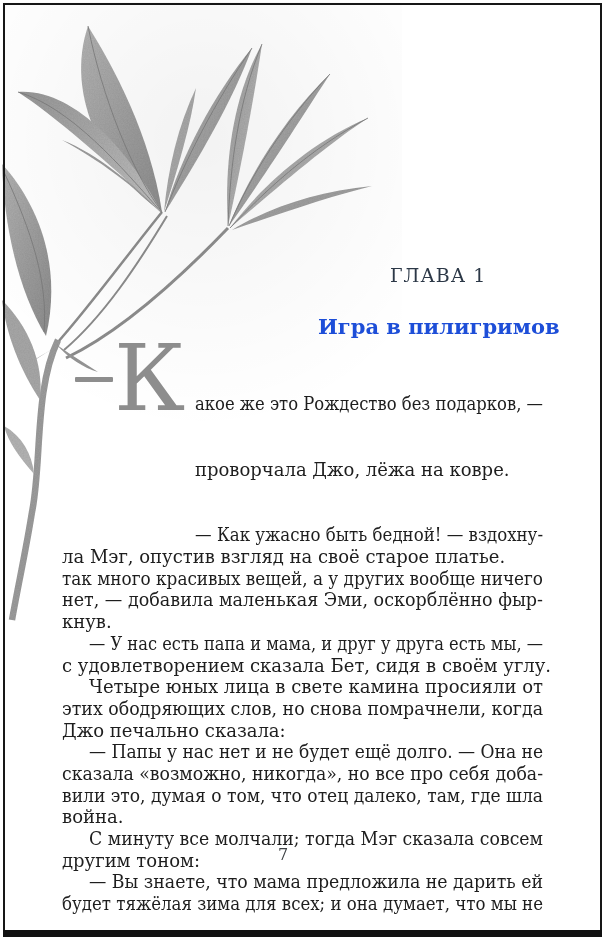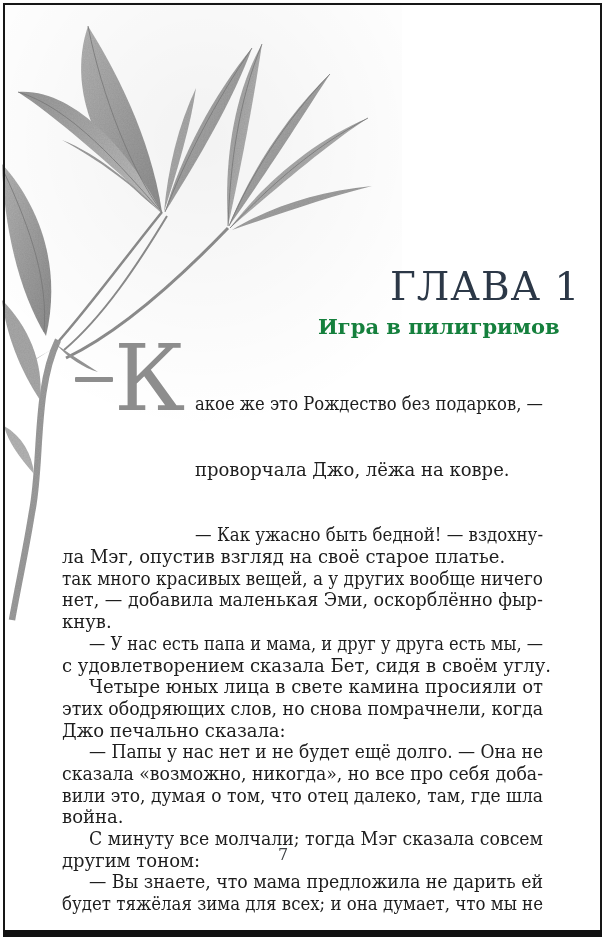--- a/index.html
+++ b/index.html
@@ -26,31 +26,31 @@
     height: 7px;
     background: #111111;
   }
   .plant {
     position: absolute;
     left: 2px; top: 2px;
   }
   .chapter-title {
     position: absolute;
     left: 390px; top: 264px;
-    font-size: 39px;
+    font-size: 19px;
     letter-spacing: 1px;
     color: #2c3847;
     white-space: nowrap;
   }
   .chapter-subtitle {
     position: absolute;
     left: 318px; top: 314px;
     font-size: 21px;
     font-weight: bold;
-    color: #15803d;
+    color: #1d4ed8;
     white-space: nowrap;
   }
   .dropcap-dash {
     position: absolute;
     left: 75px; top: 377px;
     width: 38px; height: 5px;
     background: #8d8d8d;
     border-radius: 1px;
   }
   .dropcap-letter {

